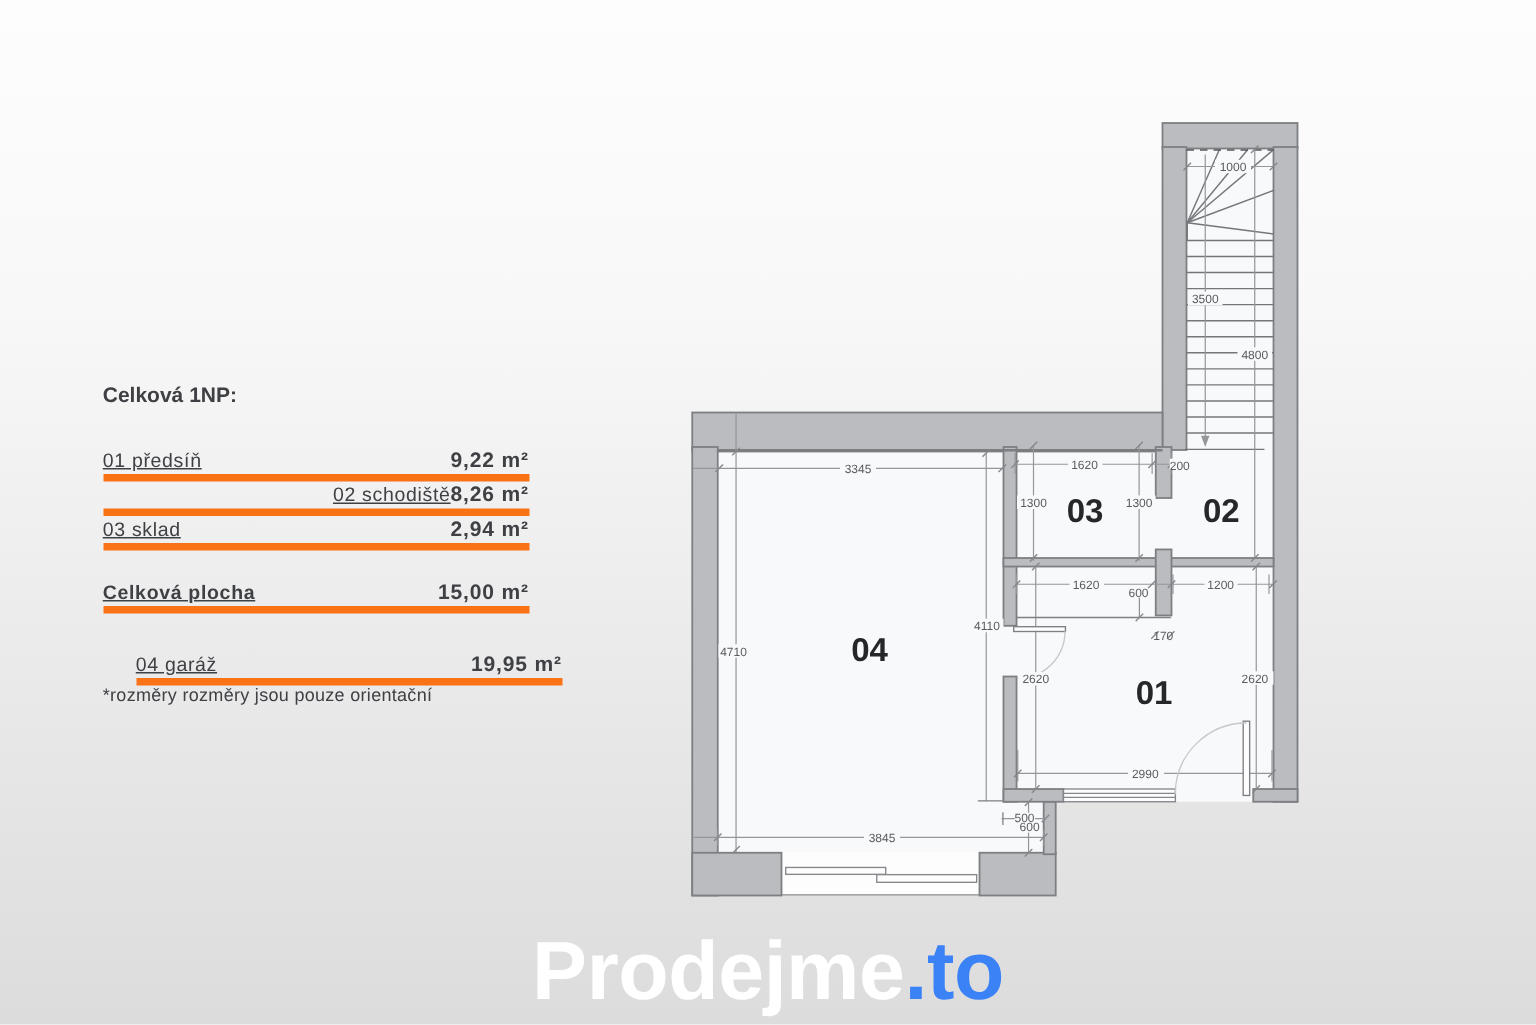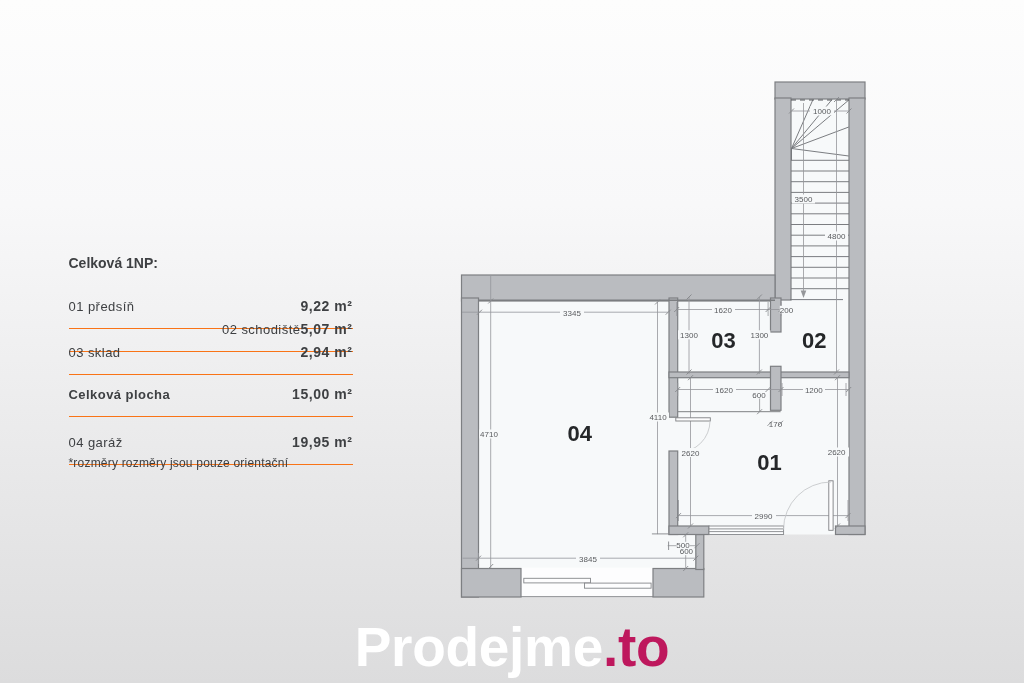--- a/index.html
+++ b/index.html
@@ -1,36 +1,36 @@
 <!DOCTYPE html>
 <html><head>
 <meta charset="utf-8">
 <style>
   html,body{margin:0;padding:0;}
   body{width:1024px;height:683px;overflow:hidden;position:relative;
     font-family:"Liberation Sans", sans-serif;
     background:linear-gradient(180deg,#fdfdfd 0%,#f8f8f9 30%,#eaeaeb 65%,#dcdcdd 100%);}
   .row{position:absolute;left:68.5px;width:284px;height:15px;line-height:15px;
-    padding-bottom:14px;border-bottom:1px solid #f97316;font-size:13px;letter-spacing:0.45px;color:#3e4043;}
+    padding-bottom:2px;border-bottom:5px solid #f97316;font-size:13px;letter-spacing:0.45px;color:#3e4043;text-decoration:underline;}
   .row .v{float:right;font-weight:bold;font-size:14px;letter-spacing:0.55px;}
 </style>
 </head>
 <body>
 
 <div style="position:absolute;left:68.5px;top:255px;font-size:14px;font-weight:bold;color:#3e4043;">Celková 1NP:</div>
 
 <div class="row" style="top:299px;">01 předsíň<span class="v">9,22 m²</span></div>
 
-<div class="row" style="top:322px;text-align:right;">02 schodiště<span class="v">5,07 m²</span></div>
+<div class="row" style="top:322px;text-align:right;">02 schodiště<span class="v">8,26 m²</span></div>
 
 <div class="row" style="top:345px;">03 sklad<span class="v">2,94 m²</span></div>
 
 <div class="row" style="top:387px;font-weight:bold;">Celková plocha<span class="v">15,00 m²</span></div>
 
-<div class="row" style="top:434.5px;">04 garáž<span class="v">19,95 m²</span></div>
+<div class="row" style="top:434.5px;margin-left:22px;">04 garáž<span class="v">19,95 m²</span></div>
 
 <div style="position:absolute;left:68.5px;top:455.5px;font-size:12px;letter-spacing:0.2px;color:#3e4043;">*rozměry rozměry jsou pouze orientační</div>
 
 <svg width="1024" height="683" viewBox="0 0 1024 683" style="position:absolute;left:0;top:0;" font-family="Liberation Sans, sans-serif">
 
 <path d="M461.5 275 L775 275 L775 82 L865 82 L865 534.5 L703.8 534.5 L703.8 597 L461.5 597 Z" fill="#f7f9fa"></path>
 
 <rect x="478.5" y="301" width="190.5" height="267.5" fill="#f7f9fa"></rect>
 
 <rect x="677.7" y="301" width="92.8" height="71" fill="#f7f9fa"></rect>
@@ -248,13 +248,13 @@
 <text x="579.7" y="440.5">04</text>
 
 <text x="769.4" y="469.5">01</text>
 
 <text x="723.4" y="348">03</text>
 
 <text x="814.2" y="348">02</text>
 </g>
 </svg>
 
-<div style="position:absolute;left:0;right:0;top:615px;text-align:center;font-size:55px;font-weight:bold;letter-spacing:-0.3px;color:#ffffff;">Prodejme<span style="color:#be185d;">.to</span></div>
+<div style="position:absolute;left:0;right:0;top:615px;text-align:center;font-size:55px;font-weight:bold;letter-spacing:-0.3px;color:#ffffff;">Prodejme<span style="color:#3b82f6;">.to</span></div>
 
 </body></html>

